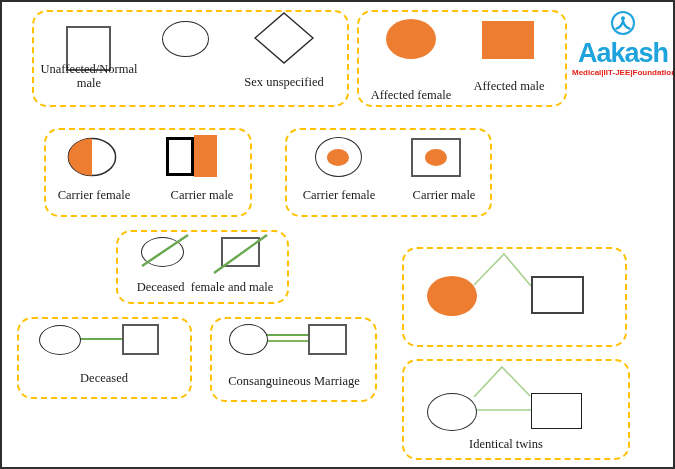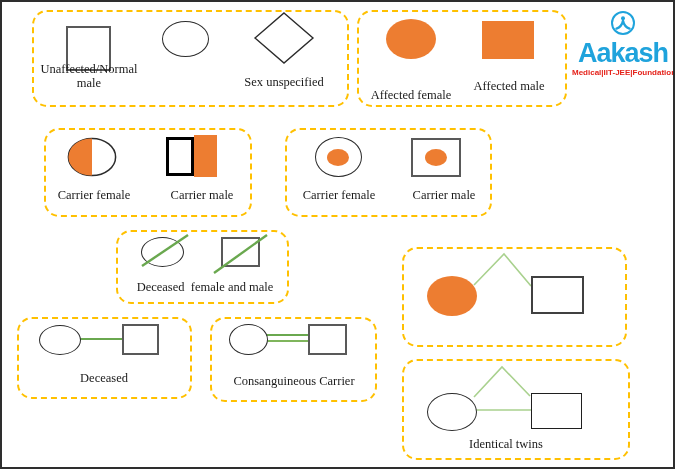--- a/index.html
+++ b/index.html
@@ -100,21 +100,21 @@
     <div class="shape ellipse outline-thin" style="left:20px;top:6px;width:42px;height:30px;"></div>
     <div class="shape outline-gray" style="left:103px;top:5px;width:37px;height:31px;"></div>
     <div class="caption" style="left:85px;top:52px;">Deceased</div>
   </div>
 
   <div class="group" style="left:208px;top:315px;width:167px;height:85px;">
     <div class="c-line" style="left:54px;top:15px;width:44px;"></div>
     <div class="c-line" style="left:54px;top:21px;width:44px;background:#7fb55c;"></div>
     <div class="shape ellipse outline-thin" style="left:17px;top:5px;width:39px;height:31px;"></div>
     <div class="shape outline-gray" style="left:96px;top:5px;width:39px;height:31px;"></div>
-    <div class="caption" style="left:82px;top:55px;">Consanguineous Carrier</div>
+    <div class="caption" style="left:82px;top:55px;">Consanguineous Marriage</div>
   </div>
 
   <div class="group" style="left:400px;top:245px;width:225px;height:100px;">
     <svg style="left:0;top:0;" width="225" height="100">
       <polyline points="70,36 100,5 127,37" fill="none" stroke="var(--green-light)" stroke-width="1.6"></polyline>
     </svg>
     <div class="shape ellipse fill-orange" style="left:23px;top:27px;width:50px;height:40px;"></div>
     <div class="shape outline-gray" style="left:127px;top:27px;width:53px;height:38px;border-color:#404040;"></div>
   </div>
 

